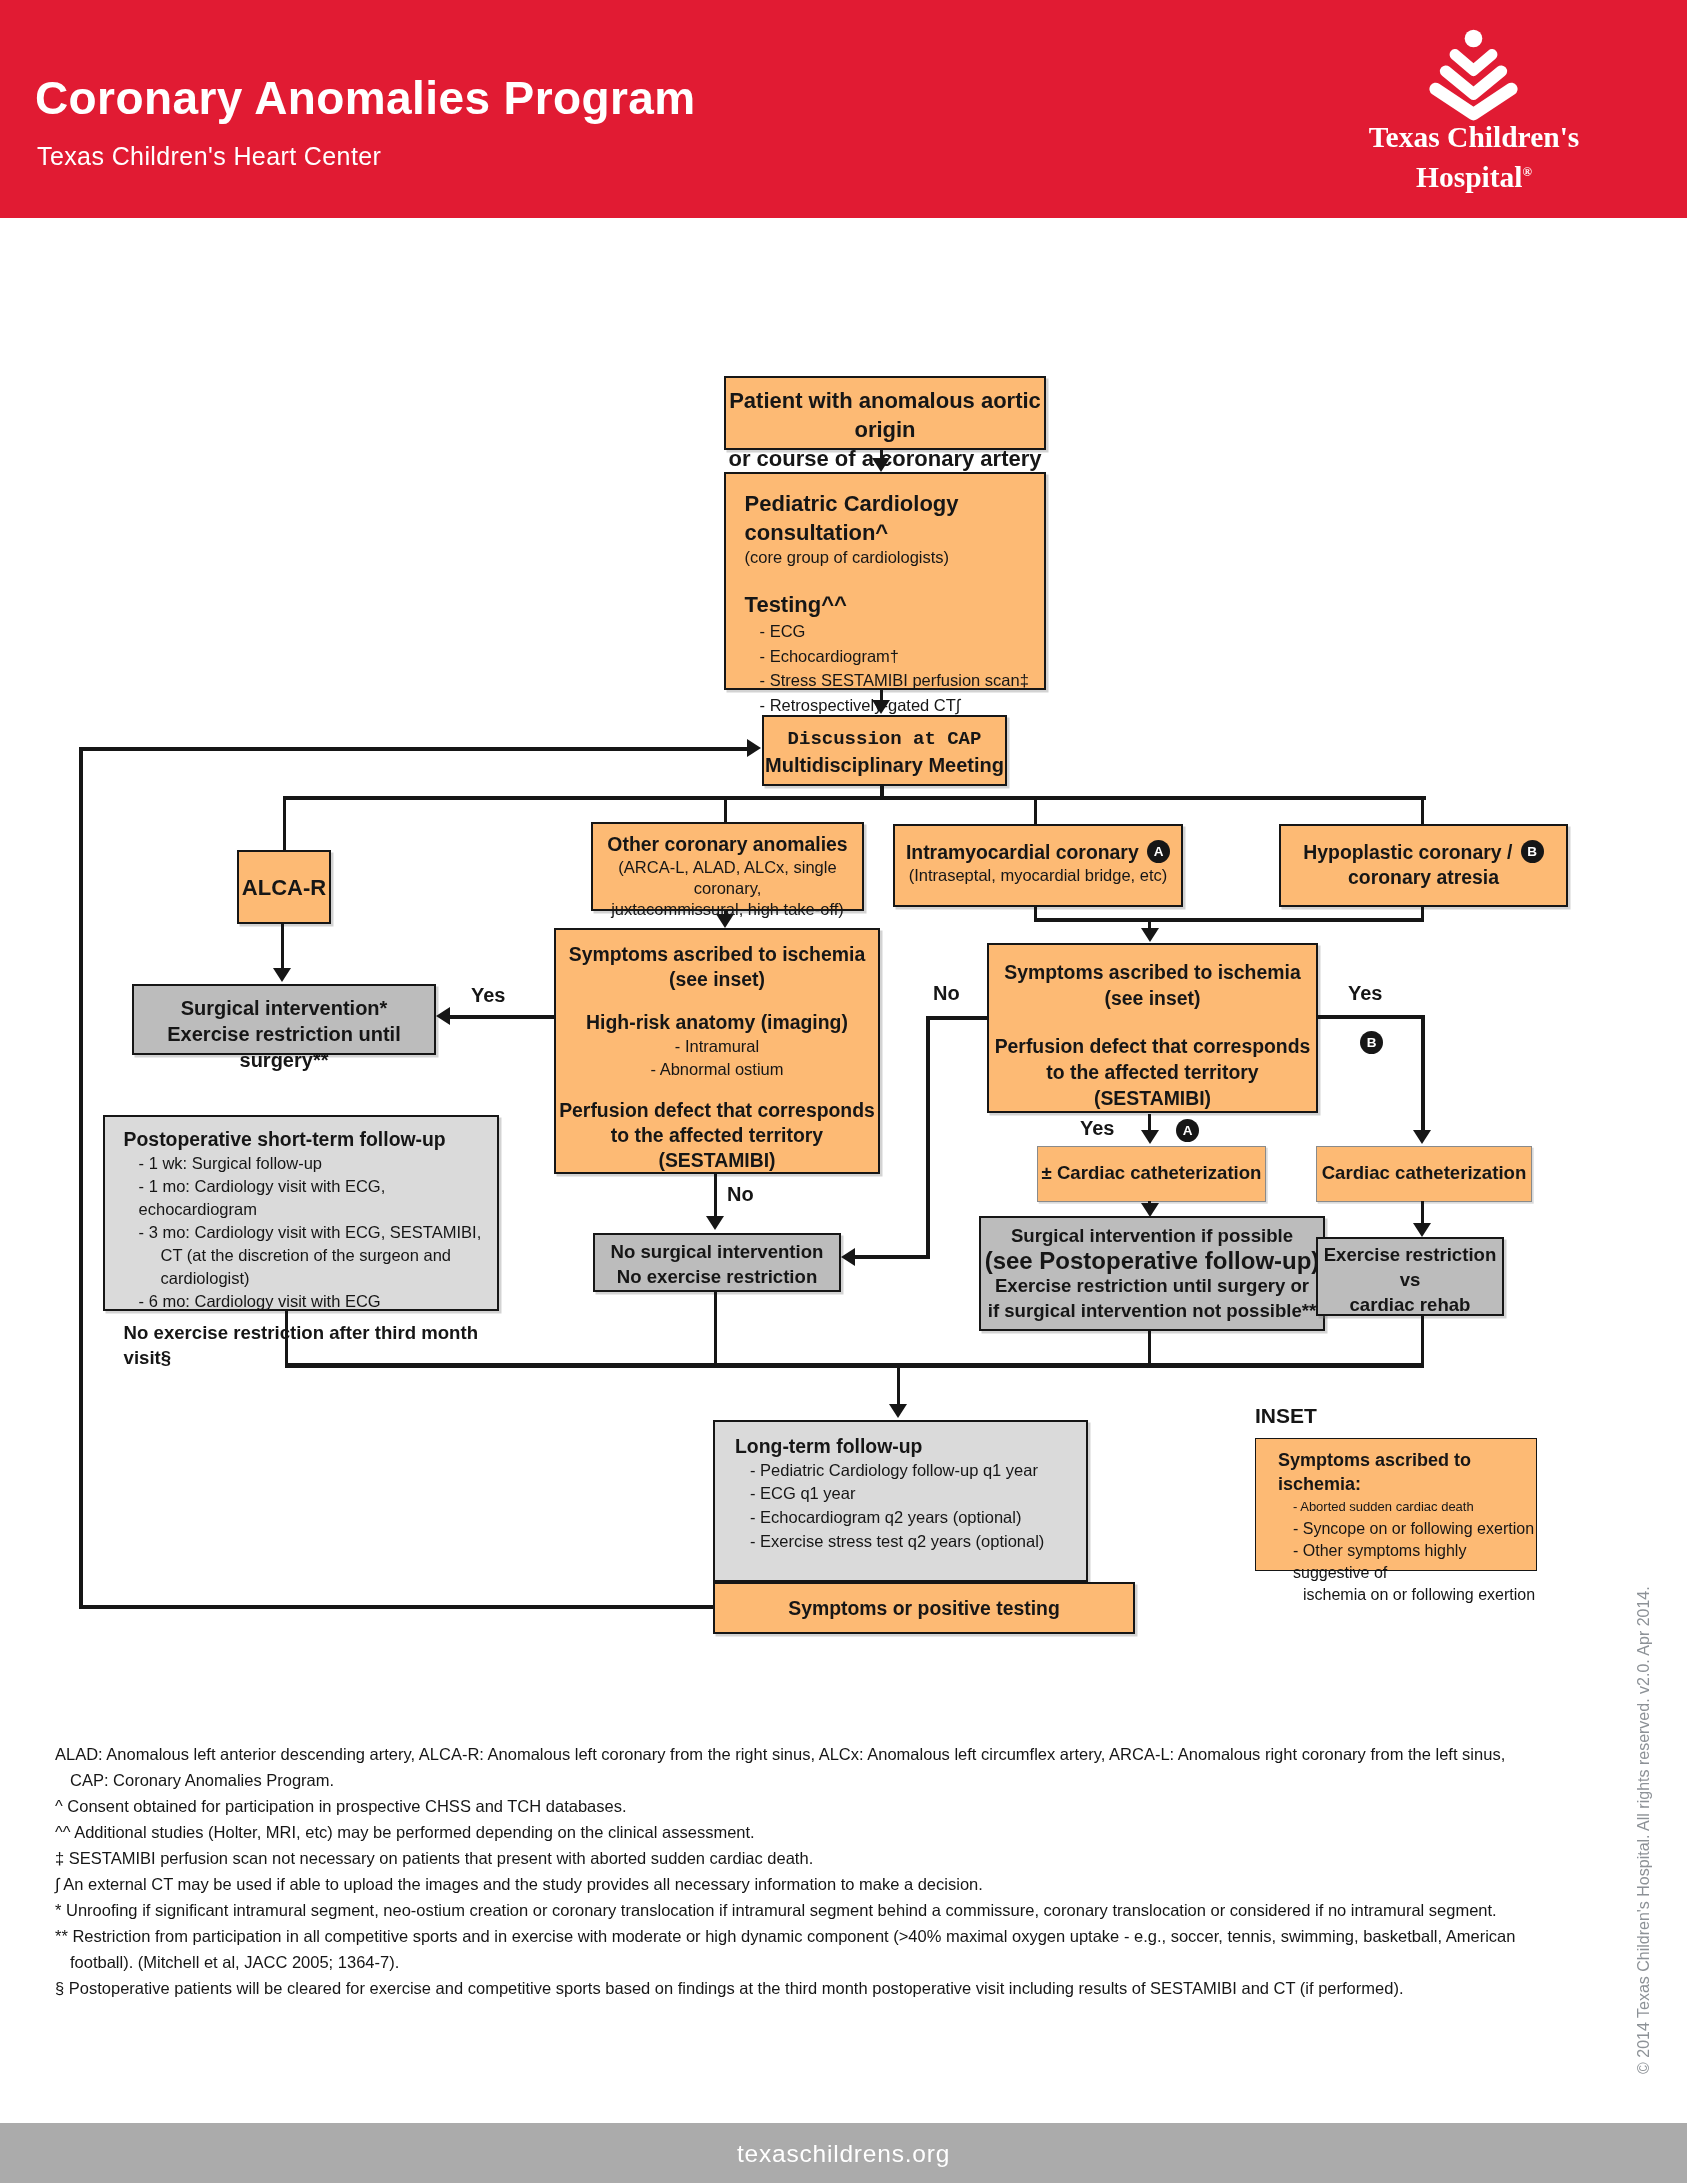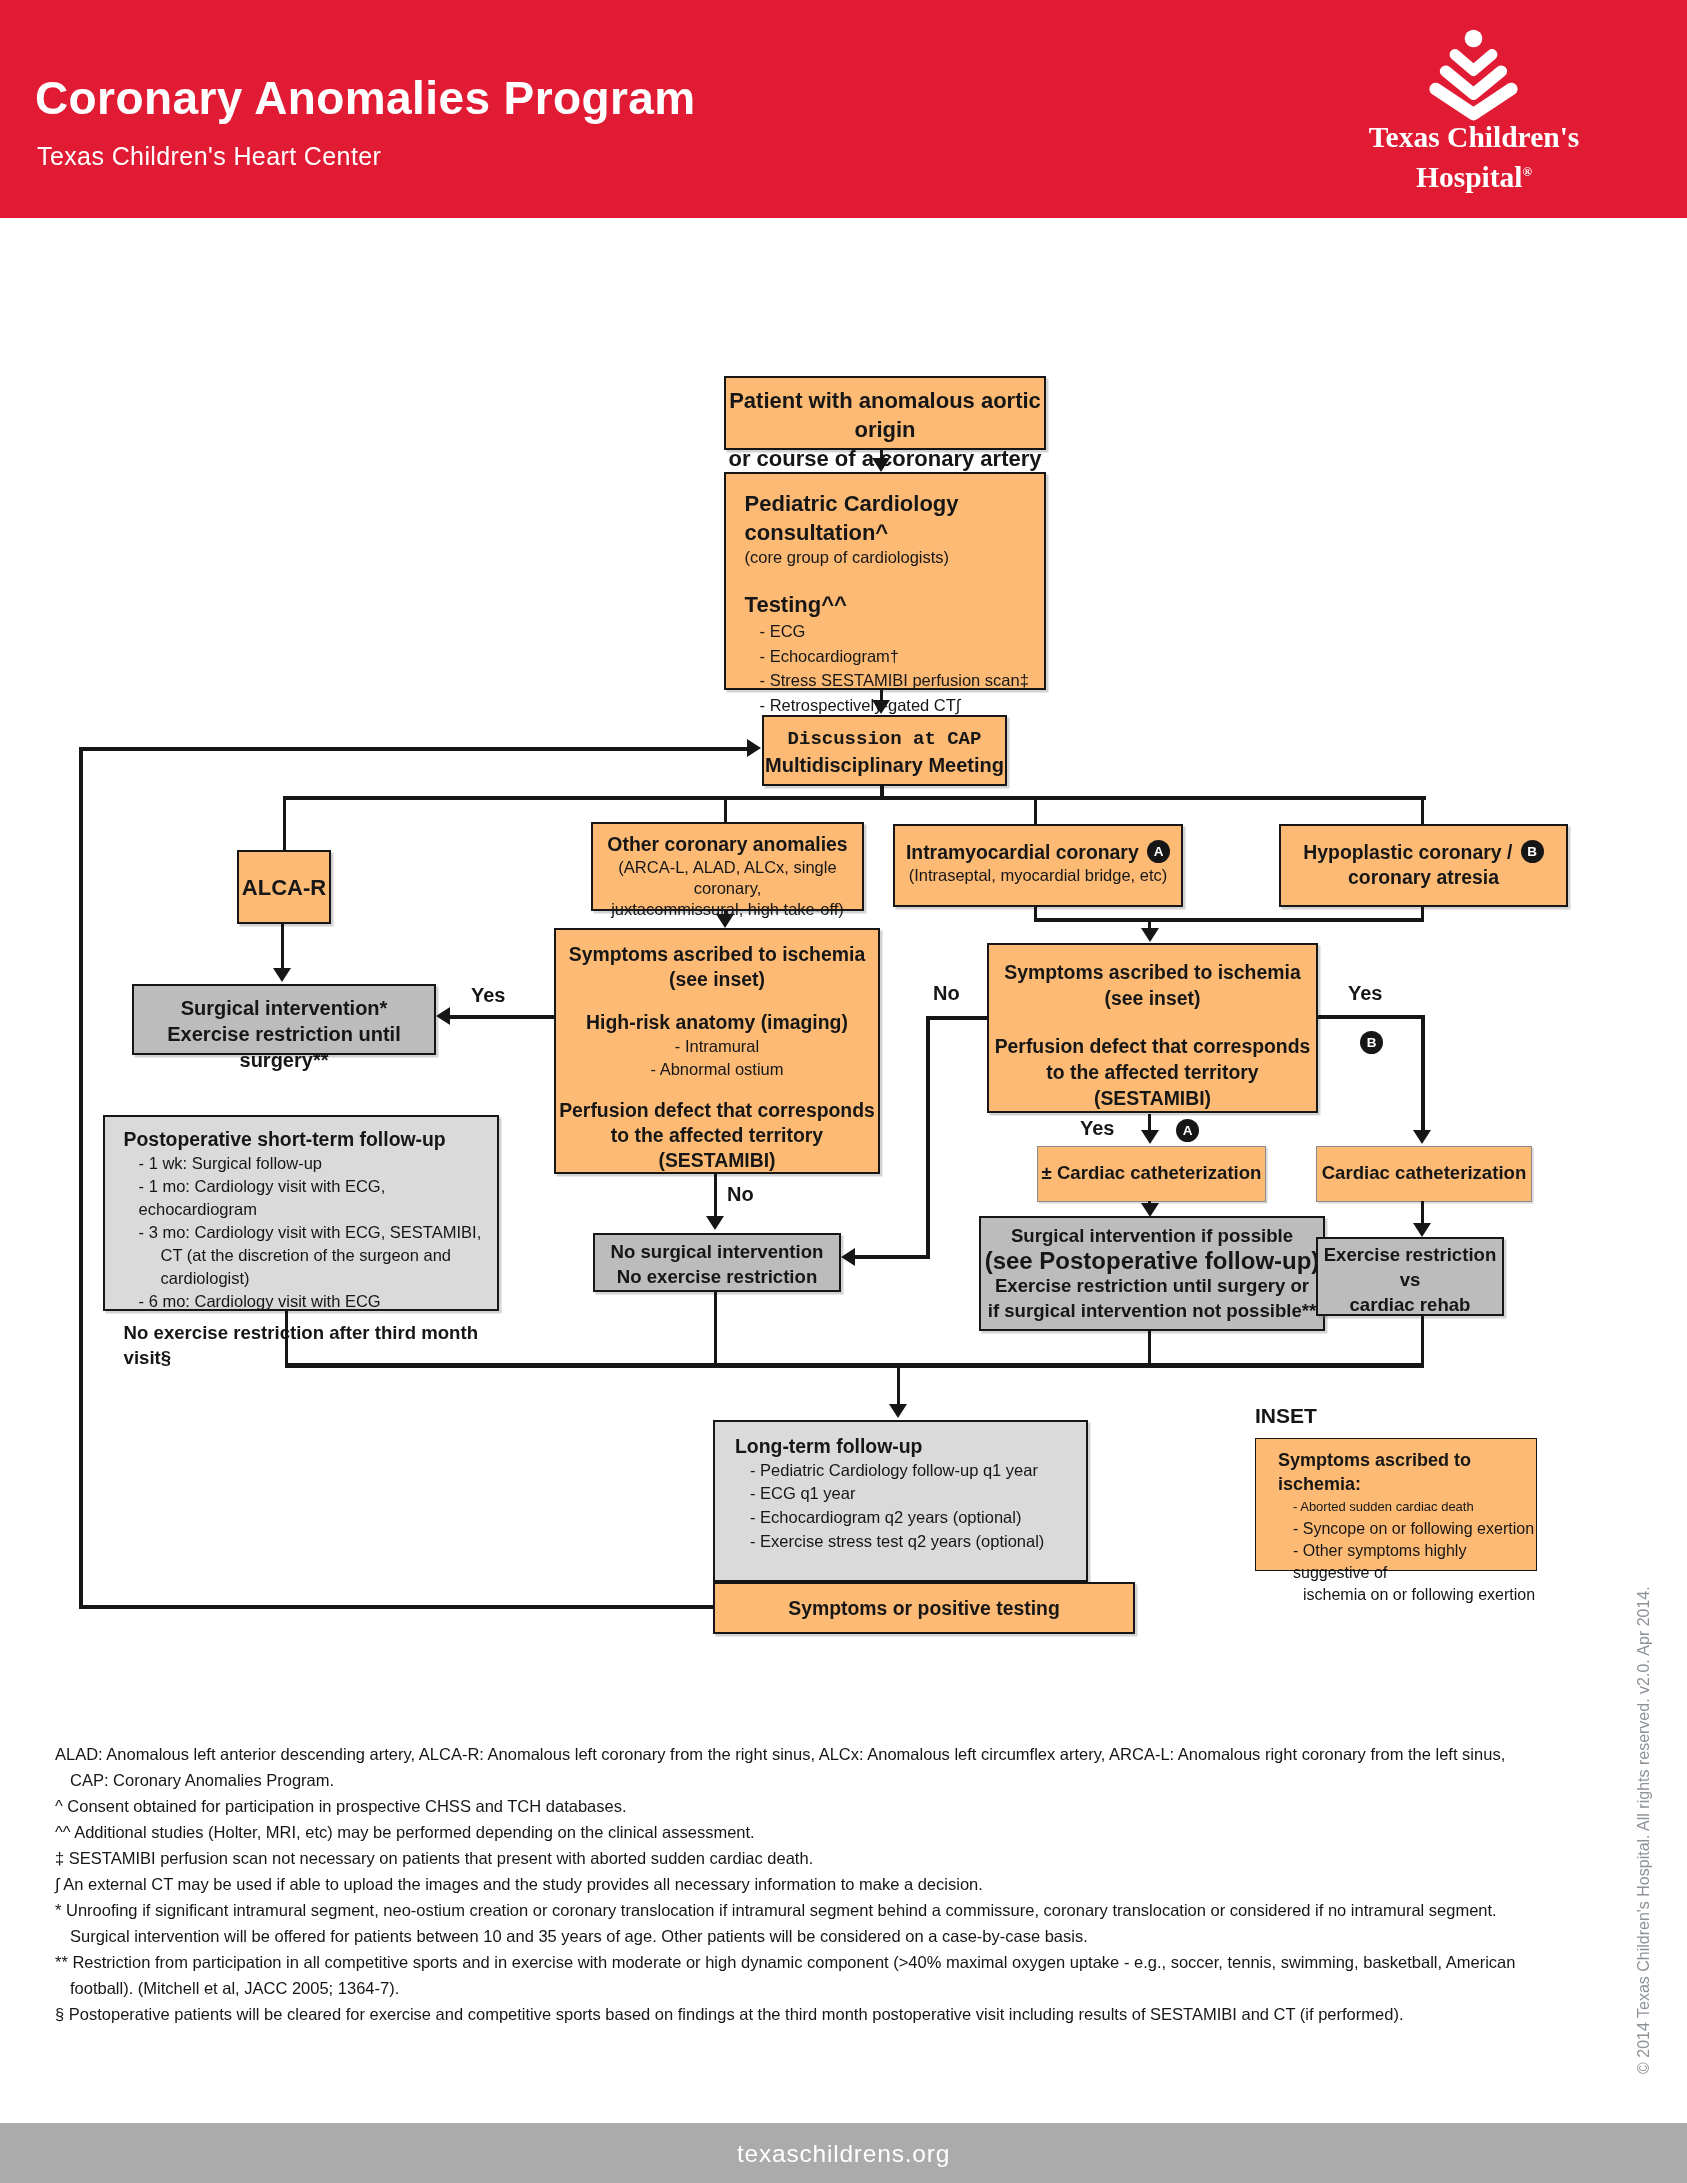--- a/index.html
+++ b/index.html
@@ -262,21 +262,20 @@
 <div class="ah right" style="left:747px;top:739px;"></div>
 
 <div class="footnotes">
   <div>ALAD: Anomalous left anterior descending artery, ALCA-R: Anomalous left coronary from the right sinus, ALCx: Anomalous left circumflex artery, ARCA-L: Anomalous right coronary from the left sinus,</div>
   <div class="ind">CAP: Coronary Anomalies Program.</div>
   <div>^ Consent obtained for participation in prospective CHSS and TCH databases.</div>
   <div>^^ Additional studies (Holter, MRI, etc) may be performed depending on the clinical assessment.</div>
   <div>‡ SESTAMIBI perfusion scan not necessary on patients that present with aborted sudden cardiac death.</div>
   <div>∫ An external CT may be used if able to upload the images and the study provides all necessary information to make a decision.</div>
   <div>* Unroofing if significant intramural segment, neo-ostium creation or coronary translocation if intramural segment behind a commissure, coronary translocation or considered if no intramural segment.</div>
-  <div class="ind">Surgical intervention will be offered for patients between 10 and 35 years of age. Other patients will be considered on a case-by-case basis.</div>
   <div>** Restriction from participation in all competitive sports and in exercise with moderate or high dynamic component (&gt;40% maximal oxygen uptake - e.g., soccer, tennis, swimming, basketball, American</div>
   <div class="ind">football). (Mitchell et al, JACC 2005; 1364-7).</div>
   <div>§  Postoperative patients will be cleared for exercise and competitive sports based on findings at the third month postoperative visit including results of SESTAMIBI and CT (if performed).</div>
 </div>
 
 <div class="copyright">© 2014  Texas Children's Hospital. All rights reserved. v2.0. Apr 2014.</div>
 
 <div class="footer">
   <div>texaschildrens.org</div>
 </div>

